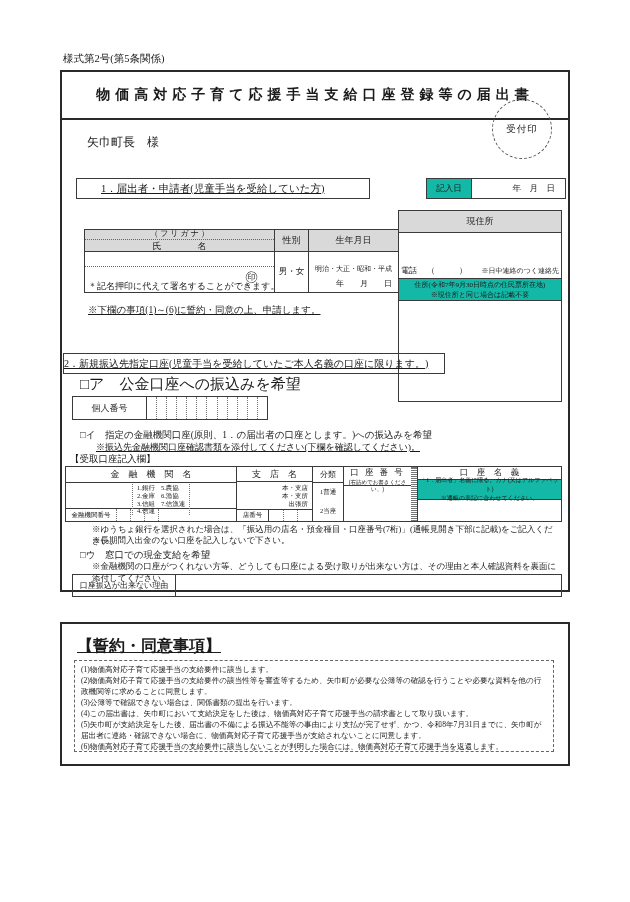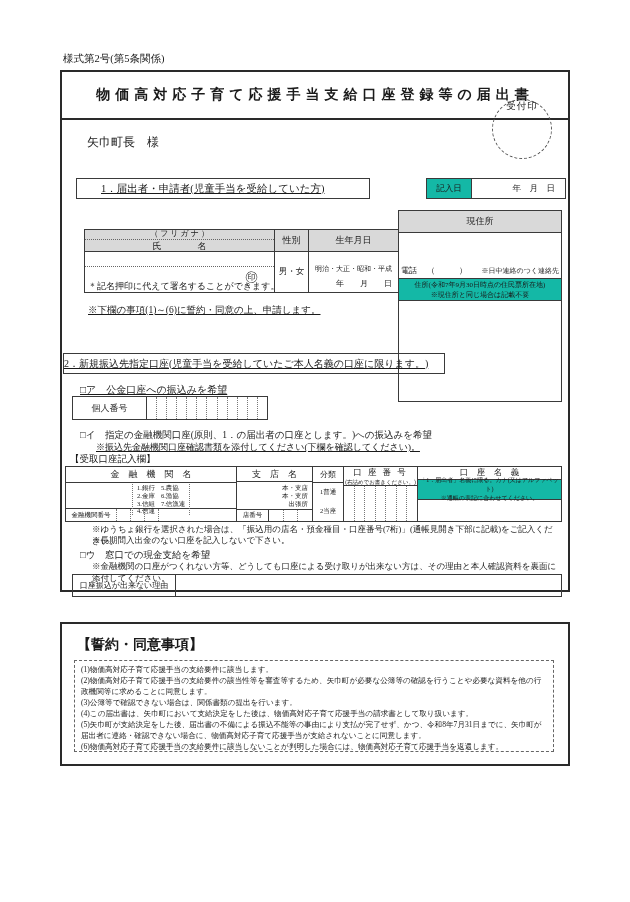--- a/index.html
+++ b/index.html
@@ -8,21 +8,21 @@
   .abs{position:absolute;}
   .box{border:2px solid #2a2a2a;background:#fff;}
   .b1{border:1px solid #3a3a3a;}
   .gray{background:#14b8a6;}
   .ctr{display:flex;align-items:center;justify-content:center;text-align:center;}
   .u{text-decoration:underline;}
   .main-title{width:100%;height:48px;border-bottom:2px solid #2a2a2a;box-sizing:border-box;
               display:flex;align-items:center;justify-content:center;
               font-weight:bold;font-size:14px;letter-spacing:5px;}
   .stamp{width:58px;height:58px;border:1.5px dashed #555;border-radius:50%;
-         display:flex;align-items:flex-start;justify-content:center;font-size:9.5px;letter-spacing:1px;}
+         display:flex;align-items:center;justify-content:center;font-size:9.5px;letter-spacing:1px;}
   .t1{display:flex;border:1px solid #3a3a3a;box-sizing:border-box;}
   .t1 .col{display:flex;flex-direction:column;box-sizing:border-box;}
   .hdr{background:#d9d9d9;border-bottom:1px solid #3a3a3a;box-sizing:border-box;}
   .small7{font-size:7px;}
   .small8{font-size:8px;}
   .dotline{border-bottom:1px dotted #666;}
   .dcell{border-left:1px dotted #777;flex:1;}
   .note{font-size:8.5px;}
   .dashedbox{border:1px dashed #666;box-sizing:border-box;font-size:7.6px;line-height:1.45;padding:3px 6px;}
 </style>
@@ -91,21 +91,21 @@
       <div style="flex:1;"></div>
     </div>
 
     <div class="abs" style="left:26px;top:208px;font-size:9px;">＊記名押印に代えて署名することができます。</div>
     <div class="abs u" style="left:26px;top:232px;font-size:9.5px;">※下欄の事項(1)～(6)に誓約・同意の上、申請します。</div>
 
     <div class="abs b1" style="left:1px;top:281px;width:382px;height:21px;display:flex;align-items:center;box-sizing:border-box;">
       <span class="u" style="font-size:10px;">2．新規振込先指定口座(児童手当を受給していたご本人名義の口座に限ります。)</span>
     </div>
 
-    <div class="abs" style="left:18px;top:311px;font-size:10px;text-decoration:underline;">□ア　公金口座への振込みを希望</div>
+    <div class="abs" style="left:18px;top:303px;font-size:15px;">□ア　公金口座への振込みを希望</div>
 
     <div class="abs b1" style="left:10px;top:324px;width:196px;height:24px;display:flex;box-sizing:border-box;">
       <div class="ctr" style="width:74px;font-size:9px;border-right:1px solid #3a3a3a;box-sizing:border-box;">個人番号</div>
       <div style="flex:1;display:flex;">
         <div class="dcell" style="border-left:none;"></div>
           <div class="dcell"></div>
           <div class="dcell"></div>
         <div class="dcell"></div>
           <div class="dcell"></div>
           <div class="dcell"></div>
@@ -170,21 +170,21 @@
       </div>
 
       <div class="col" style="width:30px;border-right:1px solid #3a3a3a;display:flex;flex-direction:column;">
         <div class="ctr" style="height:15px;font-size:8px;border-bottom:1px solid #3a3a3a;">分類</div>
         <div style="flex:1;display:flex;flex-direction:column;justify-content:space-around;align-items:center;font-size:6.5px;">
           <div>1普通</div>
           <div>2当座</div>
         </div>
       </div>
 
-      <div class="col" style="width:73px;border-right:1px solid #3a3a3a;display:flex;flex-direction:column;">
+      <div class="col" style="width:73px;border-right:1px solid #3a3a3a;display:flex;flex-direction:row;">
         <div style="height:19px;border-bottom:1px solid #3a3a3a;box-sizing:border-box;text-align:center;">
           <div style="font-size:8.5px;letter-spacing:2px;">口 座 番 号</div>
           <div style="font-size:5.5px;">(右詰めでお書きください。)</div>
         </div>
         <div style="flex:1;display:flex;">
           <div class="dcell" style="border-left:none;"></div>
             <div class="dcell"></div>
             <div class="dcell"></div>
           <div class="dcell"></div>
             <div class="dcell"></div>
@@ -210,21 +210,21 @@
     <div class="abs b1" style="left:10px;top:502px;width:490px;height:23px;display:flex;box-sizing:border-box;">
       <div class="ctr" style="width:103px;font-size:8px;border-right:1px solid #3a3a3a;box-sizing:border-box;">口座振込が出来ない理由</div>
       <div style="flex:1;"></div>
     </div>
 
     <div class="abs note" style="left:30px;top:489px;width:470px;">※金融機関の口座がつくれない方等、どうしても口座による受け取りが出来ない方は、その理由と本人確認資料を裏面に添付してください。</div>
 
   </div>
 
   <div class="abs box" style="left:60px;top:622px;width:506px;height:140px;">
-    <div class="abs" style="left:15px;top:12px;font-size:14px;font-weight:bold;">【誓約・同意事項】</div>
+    <div class="abs" style="left:15px;top:12px;font-size:16px;font-weight:bold;text-decoration:underline;">【誓約・同意事項】</div>
     <div class="abs dashedbox" style="left:12px;top:36px;width:480px;height:92px;">
       <div>(1)物価高対応子育て応援手当の支給要件に該当します。</div>
       <div>(2)物価高対応子育て応援手当の支給要件の該当性等を審査等するため、矢巾町が必要な公簿等の確認を行うことや必要な資料を他の行政機関等に求めることに同意します。</div>
       <div>(3)公簿等で確認できない場合は、関係書類の提出を行います。</div>
       <div>(4)この届出書は、矢巾町において支給決定をした後は、物価高対応子育て応援手当の請求書として取り扱います。</div>
       <div>(5)矢巾町が支給決定をした後、届出書の不備による振込不能等の事由により支払が完了せず、かつ、令和8年7月31日までに、矢巾町が届出者に連絡・確認できない場合に、物価高対応子育て応援手当が支給されないことに同意します。</div>
       <div>(6)物価高対応子育て応援手当の支給要件に該当しないことが判明した場合には、物価高対応子育て応援手当を返還します。</div>
     </div>
   </div>
 

